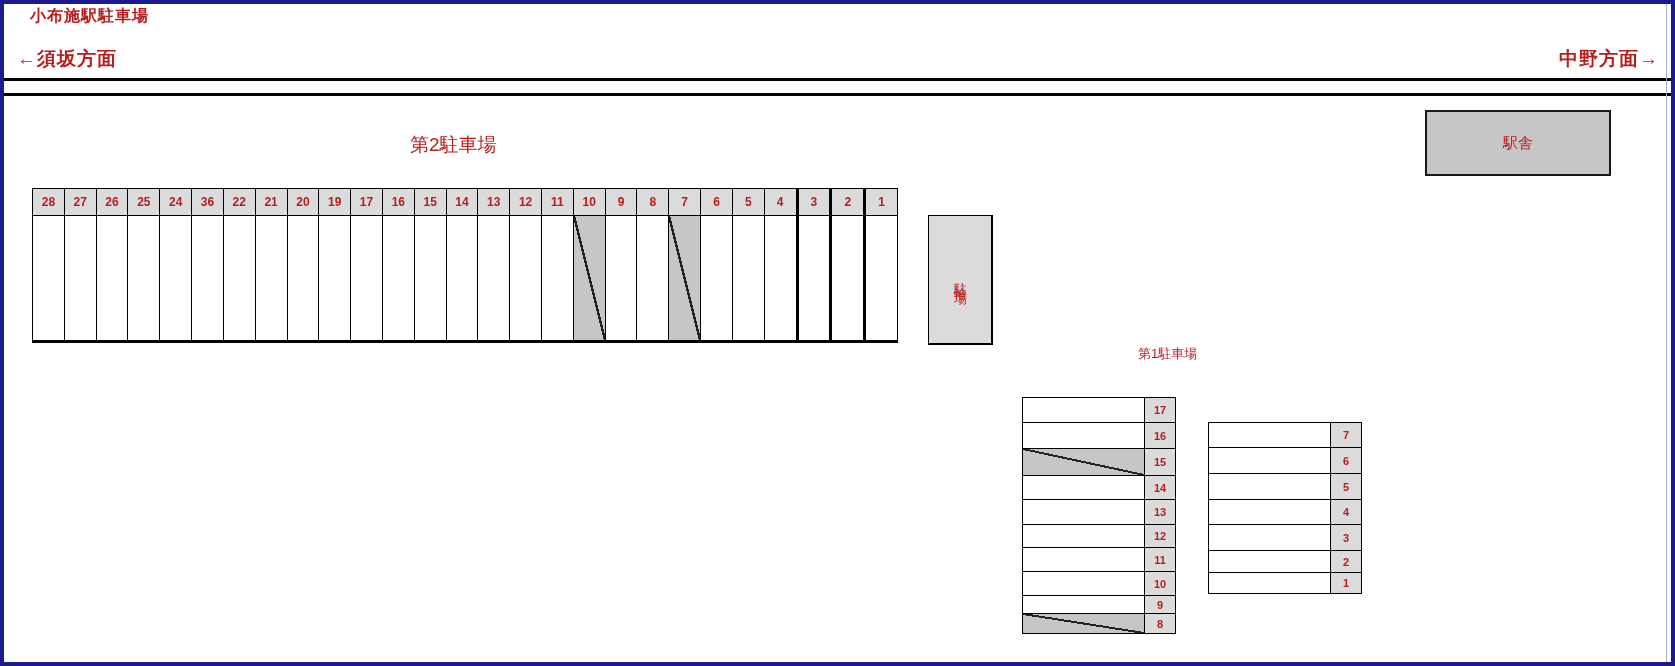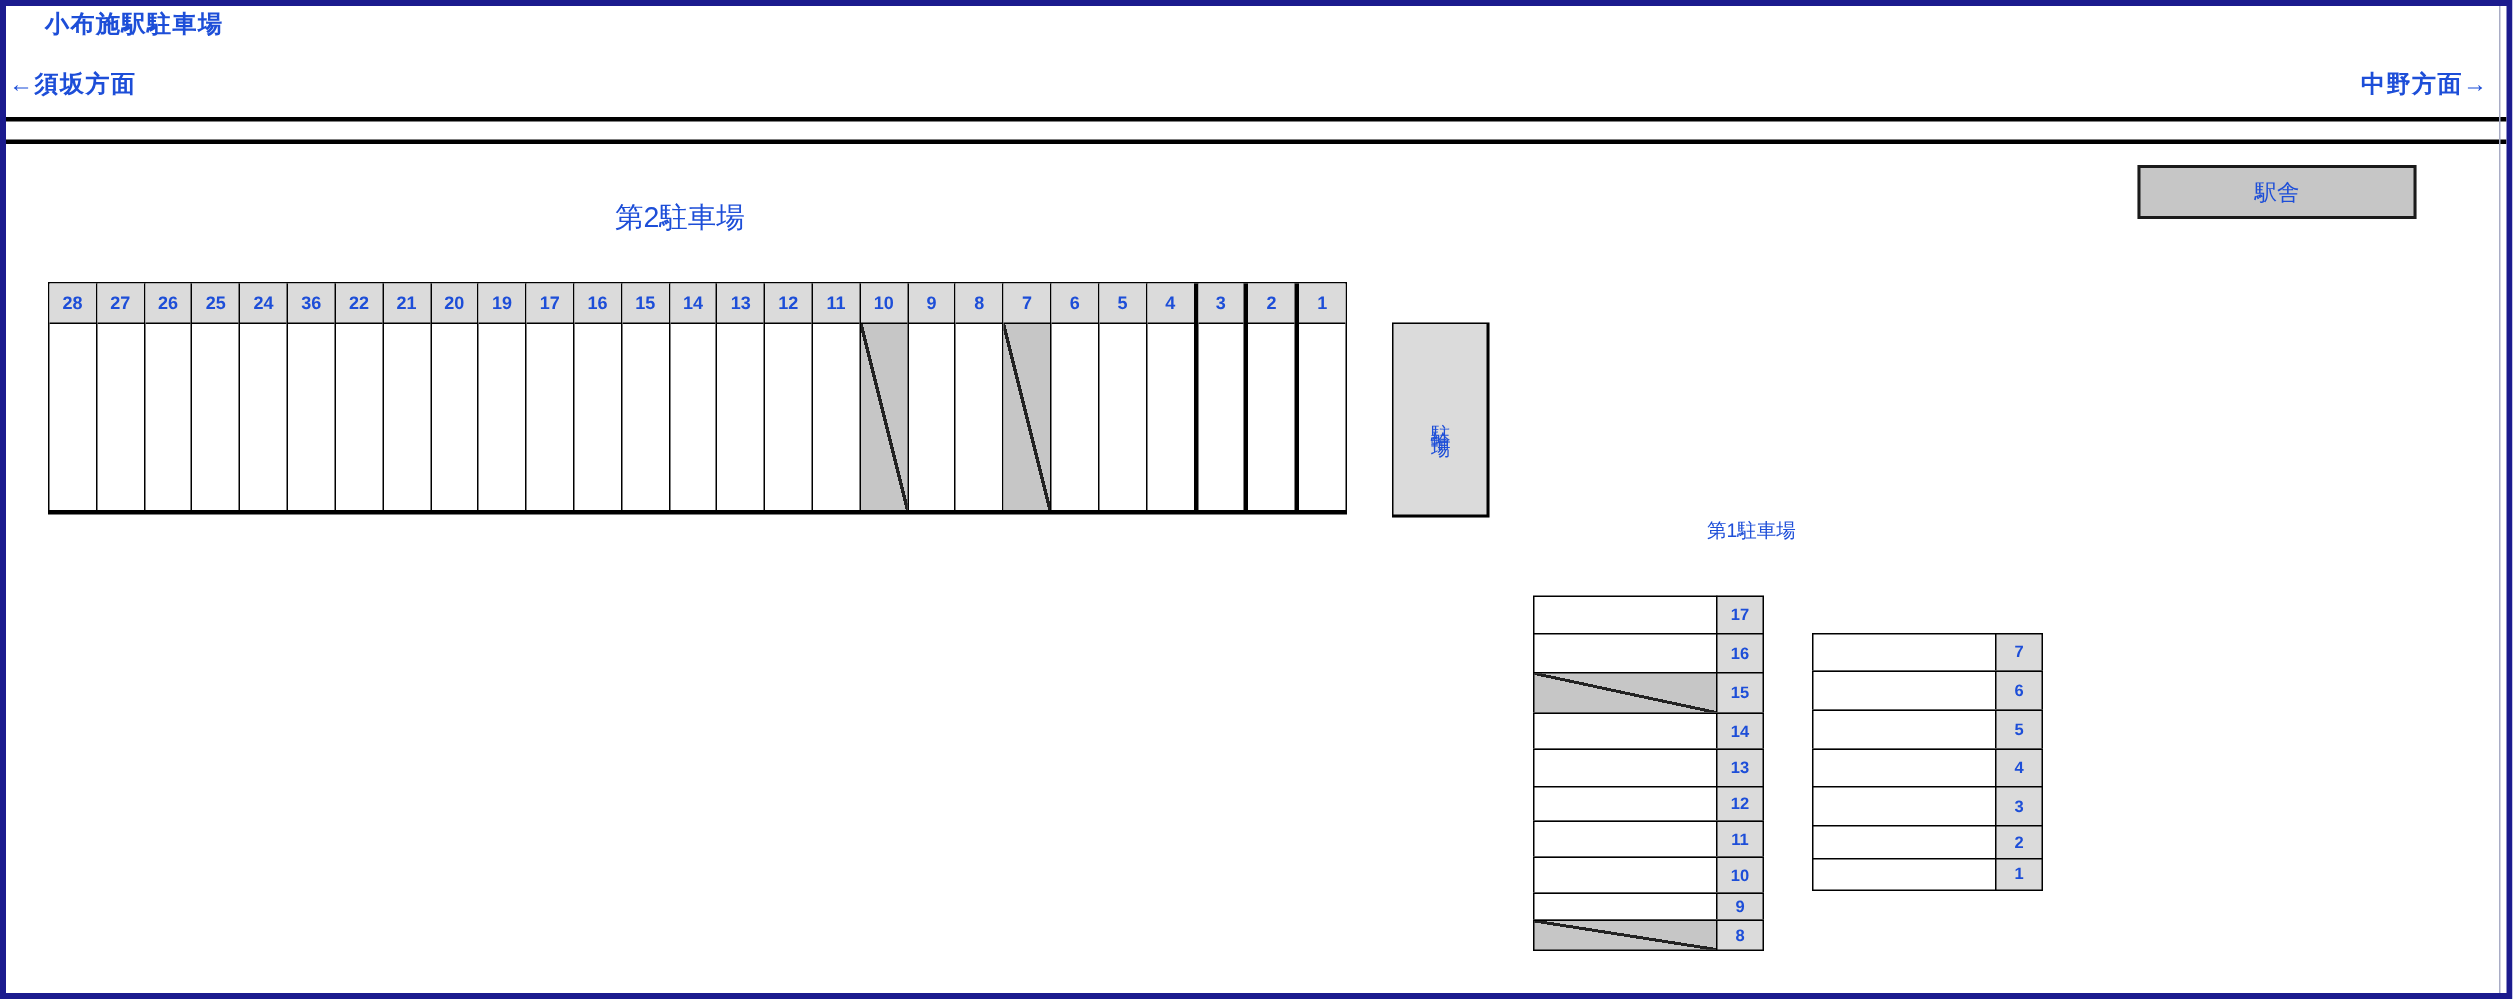--- a/index.html
+++ b/index.html
@@ -3,34 +3,34 @@
 <meta charset="utf-8">
 <style>
   html,body { margin:0; padding:0; background:#fff; }
   .page {
     position:relative;
     width:1675px; height:666px;
     box-sizing:border-box;
     background:#fff;
     border:4px solid var(--frame,#1b1b8e);
     font-family:"Liberation Sans", sans-serif;
-    color:#1d4ed8;
+    color:#b91c1c;
     overflow:hidden;
   }
   .page-title { position:absolute; left:26px; top:2px; font-size:16px; font-weight:bold; letter-spacing:1px; }
-  .dir { position:absolute; top:42px; font-size:16px; font-weight:bold; letter-spacing:1px; }
+  .dir { position:absolute; top:42px; font-size:19px; font-weight:bold; letter-spacing:1px;margin-left:11px; }
   .dir-left  { left:2px; }
   .dir-right { right:12px; }
   .track { position:absolute; left:0; right:0; height:3px; background:#000; }
   .track1 { top:74px; }
   .track2 { top:89px; }
   .inner-line { position:absolute; top:0; bottom:0; right:4px; width:1px; background:#a9adc6; }
 
   .station {
-    position:absolute; left:1421px; top:106px; width:186px; height:36px;
+    position:absolute; left:1421px; top:106px; width:186px; height:66px;
     box-sizing:border-box;
     background:var(--occ,#c6c6c6);
     border:2px solid #1a1a1a;
     display:flex; align-items:center; justify-content:center;
     font-size:15px;
   }
 
   .lot2-title { position:absolute; left:406px; top:128px; font-size:19px; }
   .lot1-title { position:absolute; left:1134px; top:341px; font-size:13px; }
 

